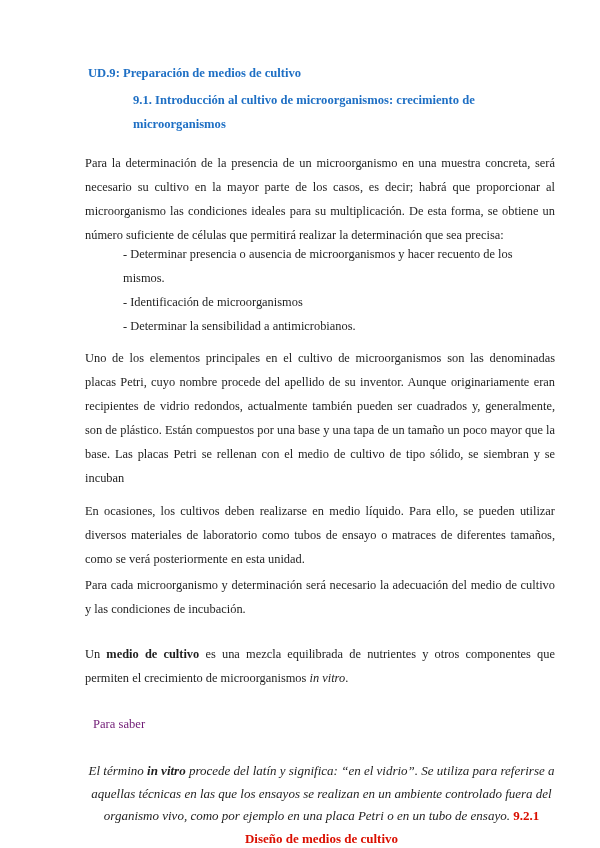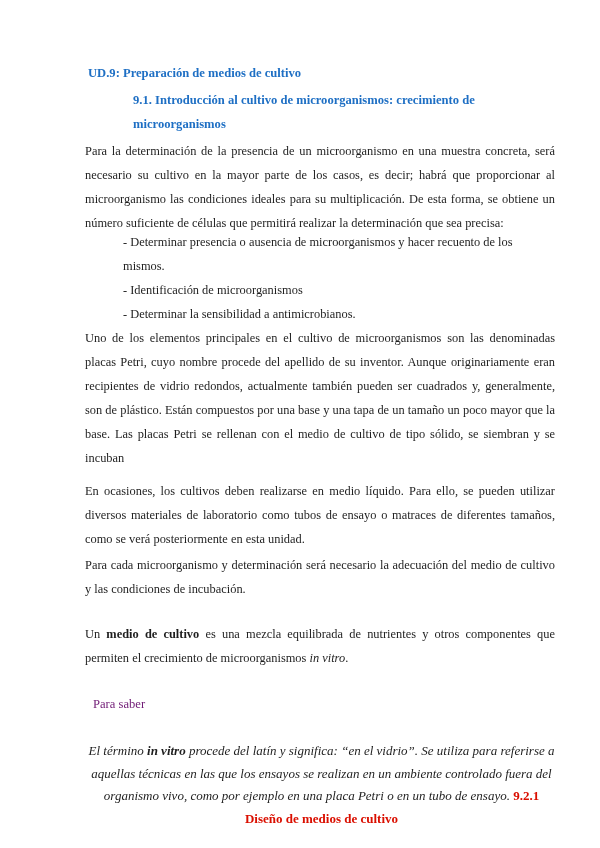--- a/index.html
+++ b/index.html
@@ -26,26 +26,26 @@
     line-height: 24px;
     font-size: 12.6px;
   }
   .h1 { margin: 61px 0 0 3px; }
   .h2 { margin: 3px 0 0 48px; }
   .h3 { margin: 5px 0 0 3px; }
   .body {
     line-height: 24px;
     text-align: justify;
   }
-  .p1 { margin-top: 3px; }
+  .p1 { margin-top: 15px; }
   .list {
     margin: -5px 0 0 38px;
     line-height: 24px;
   }
-  .p2 { margin-top: 0; }
+  .p2 { margin-top: 8px; }
   .p3 { margin-top: 9px; }
   .p4 { margin-top: 2px; }
   .p5 { margin-top: 21px; }
   .para-saber {
     margin: 22px 0 0 8px;
     color: #701a75;
     line-height: 24px;
     font-size: 12.6px;
   }
   .note {

